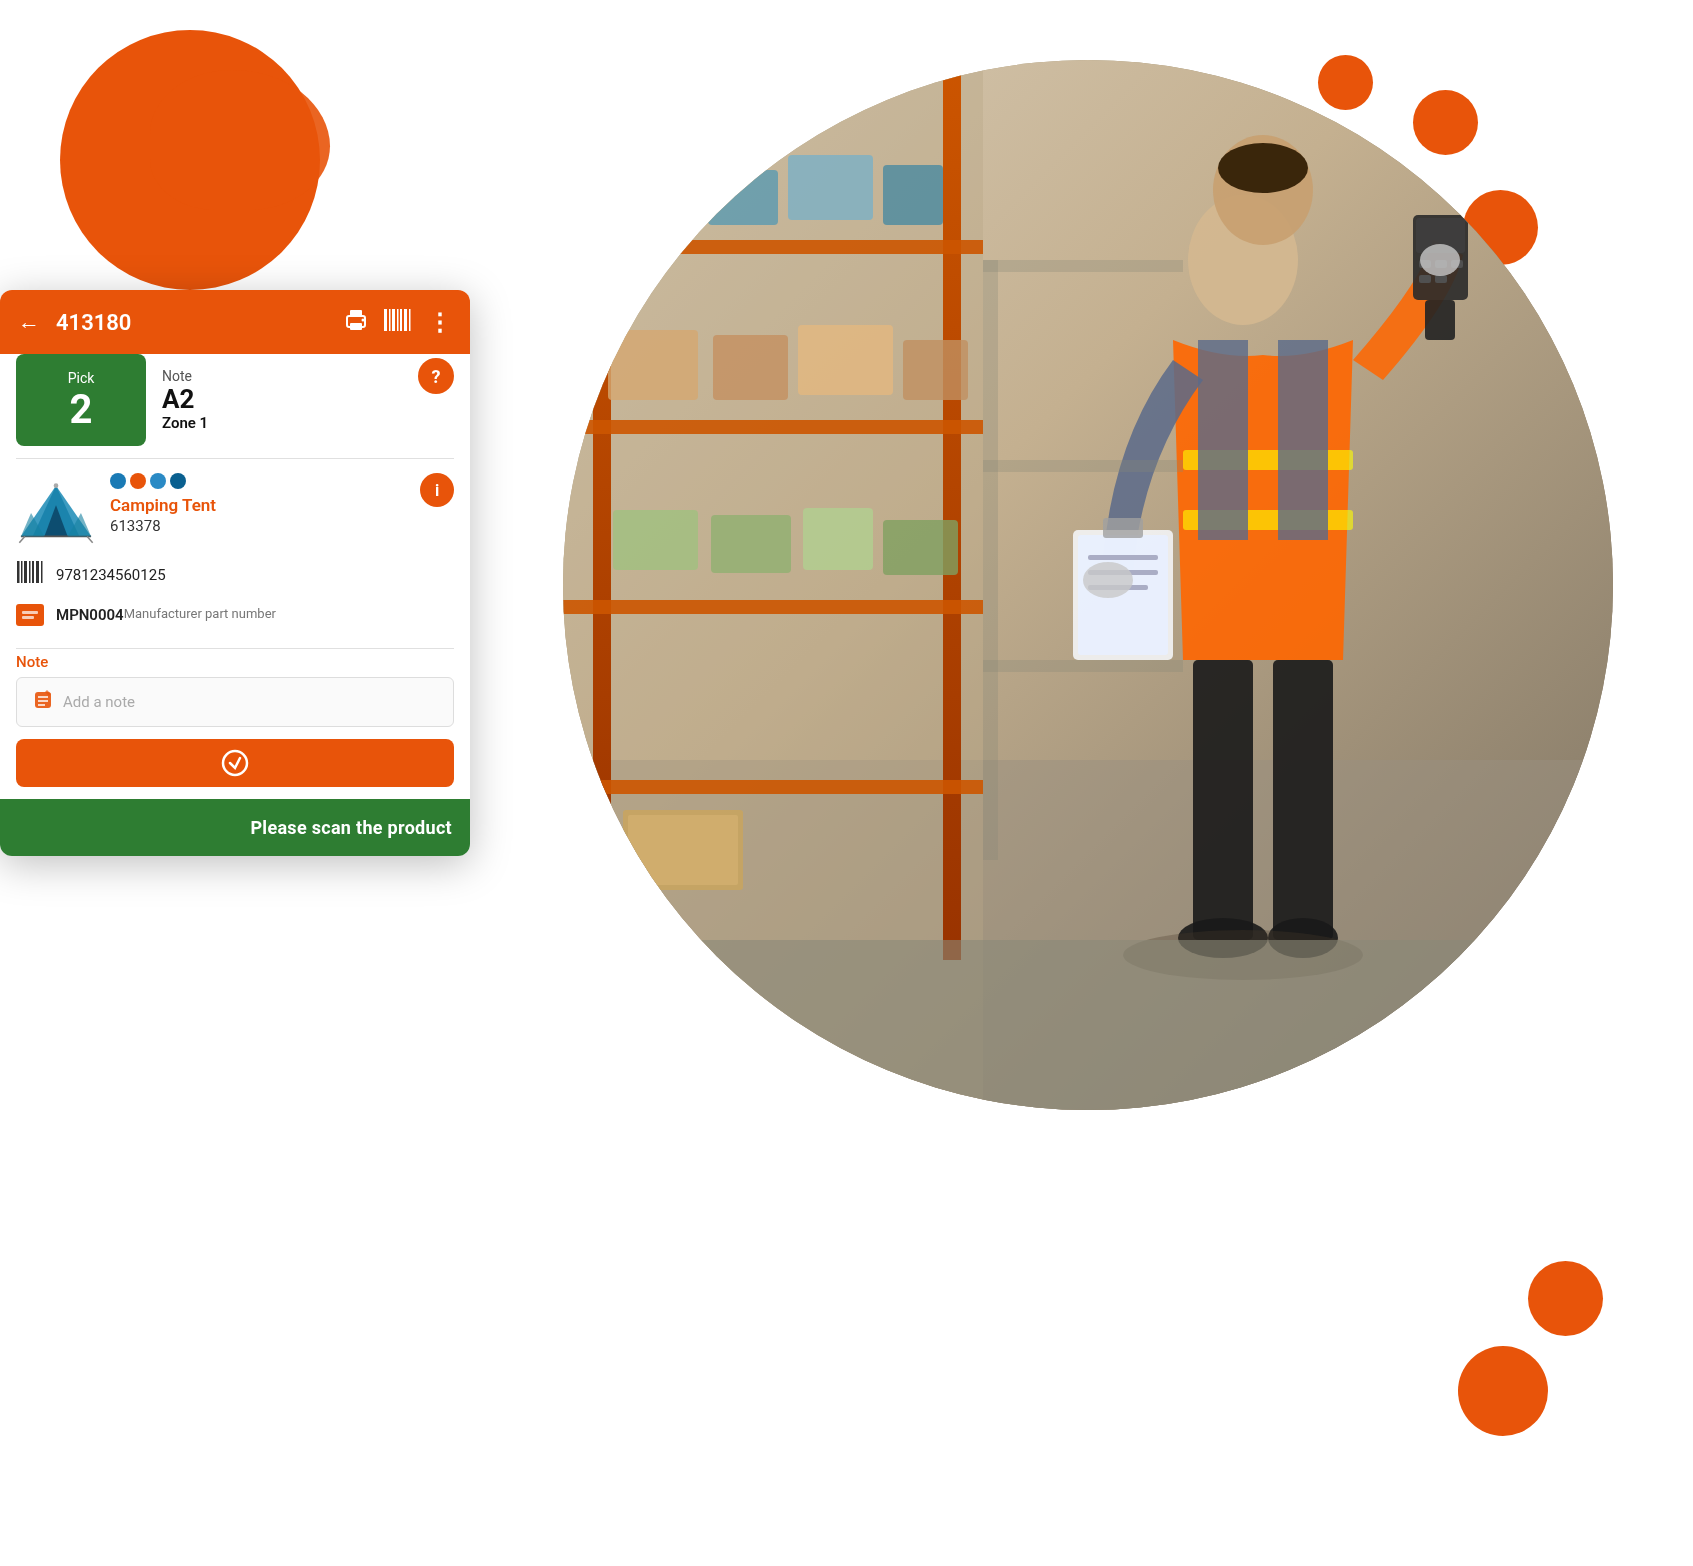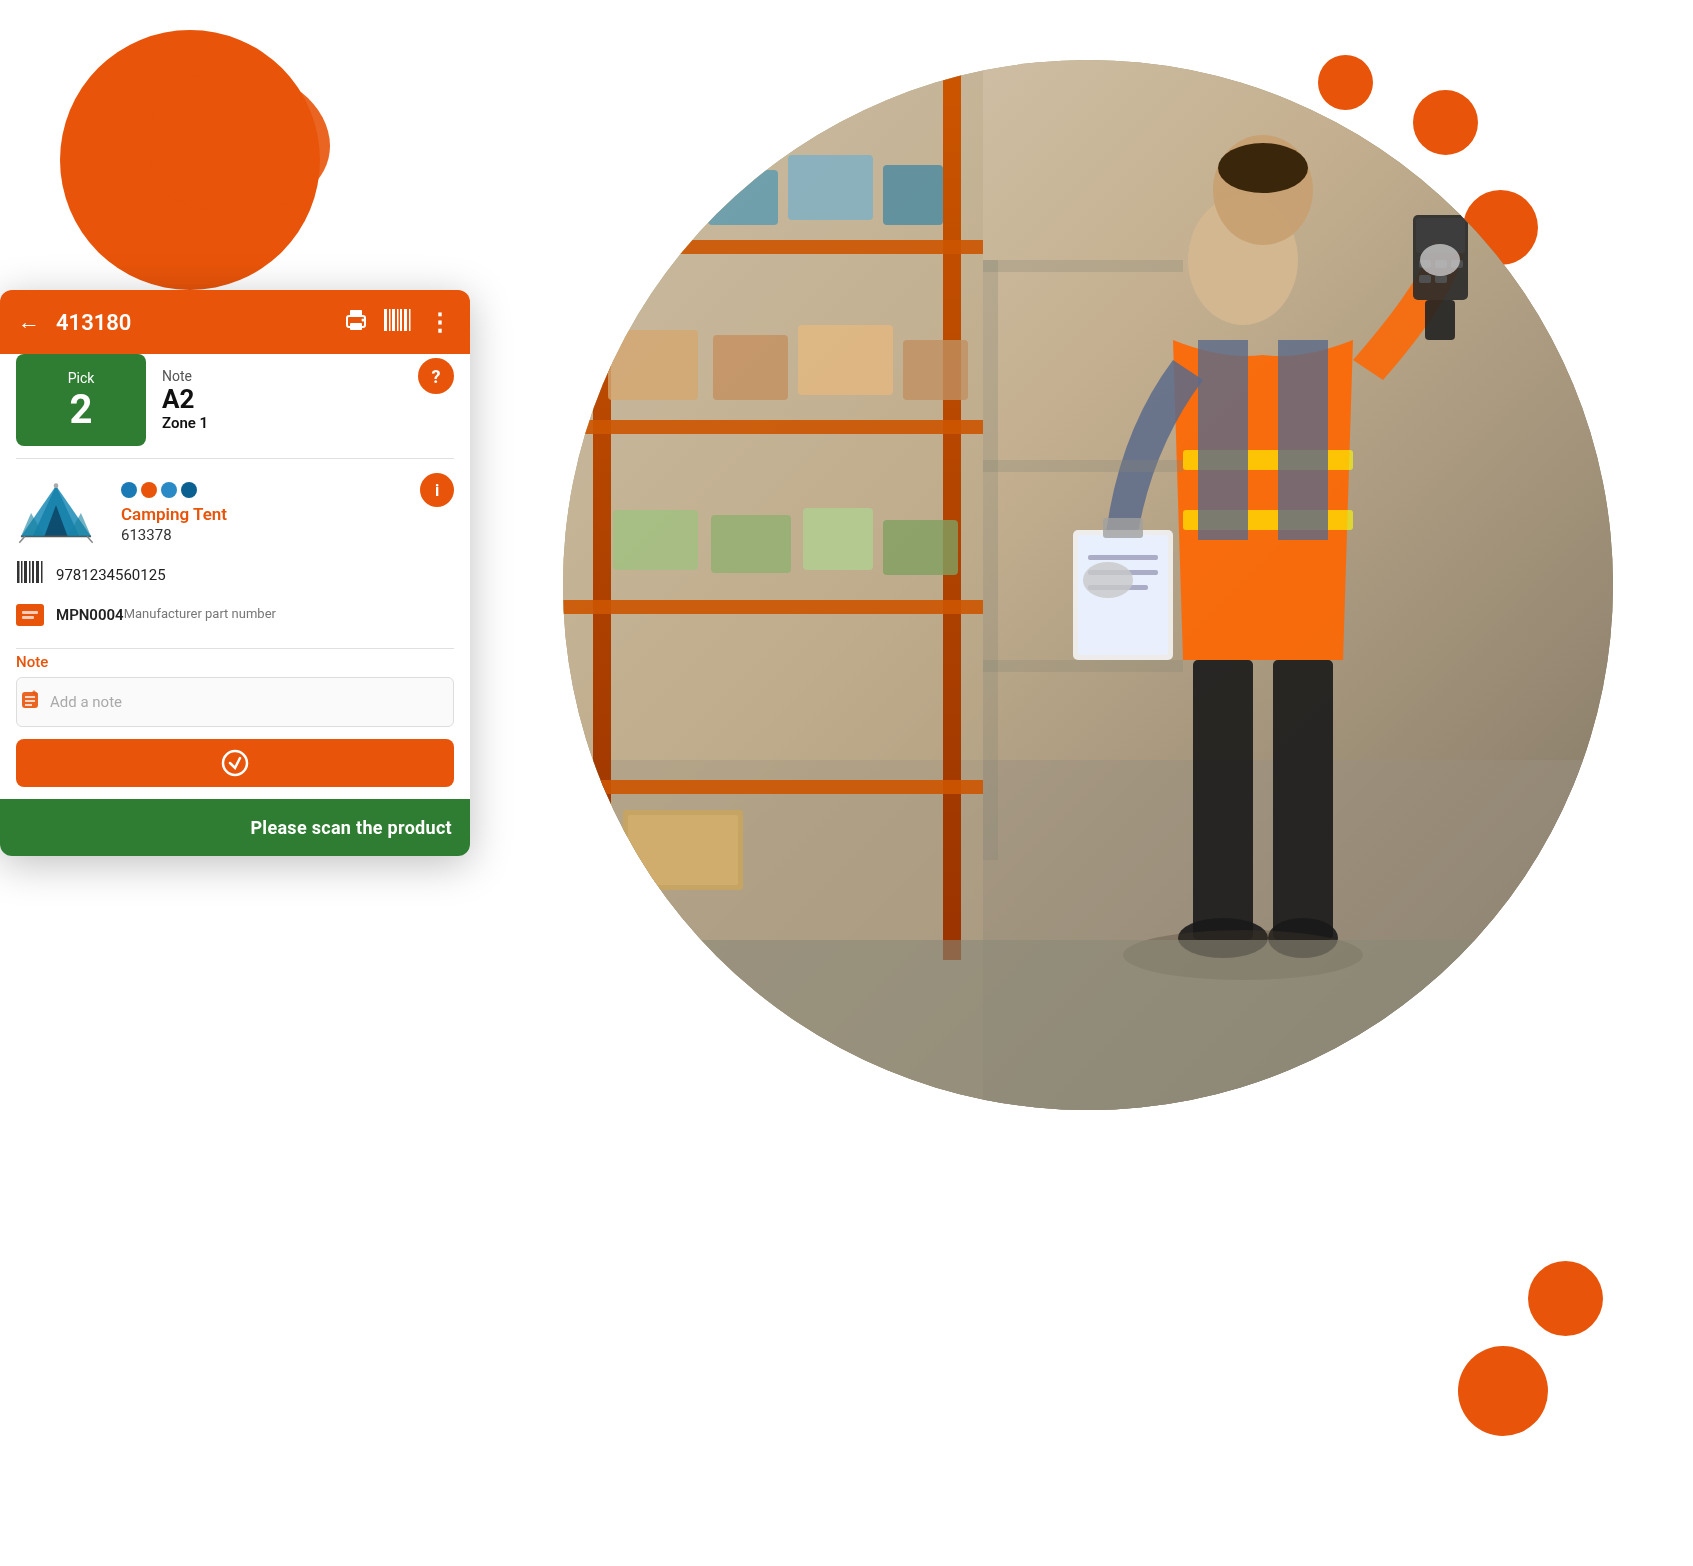--- a/index.html
+++ b/index.html
@@ -221,22 +221,22 @@
     }
 
     .product-header {
       display: flex;
       align-items: flex-start;
       justify-content: space-between;
     }
 
     .product-left {
       display: flex;
-      align-items: center;
-      gap: 25px;
+      align-items: flex-start;
+      gap: 14px;
     }
 
     .product-image {
       width: 80px;
       height: 80px;
       display: flex;
       align-items: center;
       justify-content: center;
     }
 
@@ -334,21 +334,21 @@
     .note-label {
       color: #E8540A;
       font-size: 15px;
       font-weight: 500;
       margin-bottom: 6px;
     }
 
     .note-input-box {
       border: 1px solid #ddd;
       border-radius: 6px;
-      padding: 12px 3px;
+      padding: 12px 16px;
       display: flex;
       align-items: center;
       gap: 10px;
       background: #fafafa;
     }
 
     .note-input-icon {
       font-size: 18px;
       color: #E8540A;
     }

